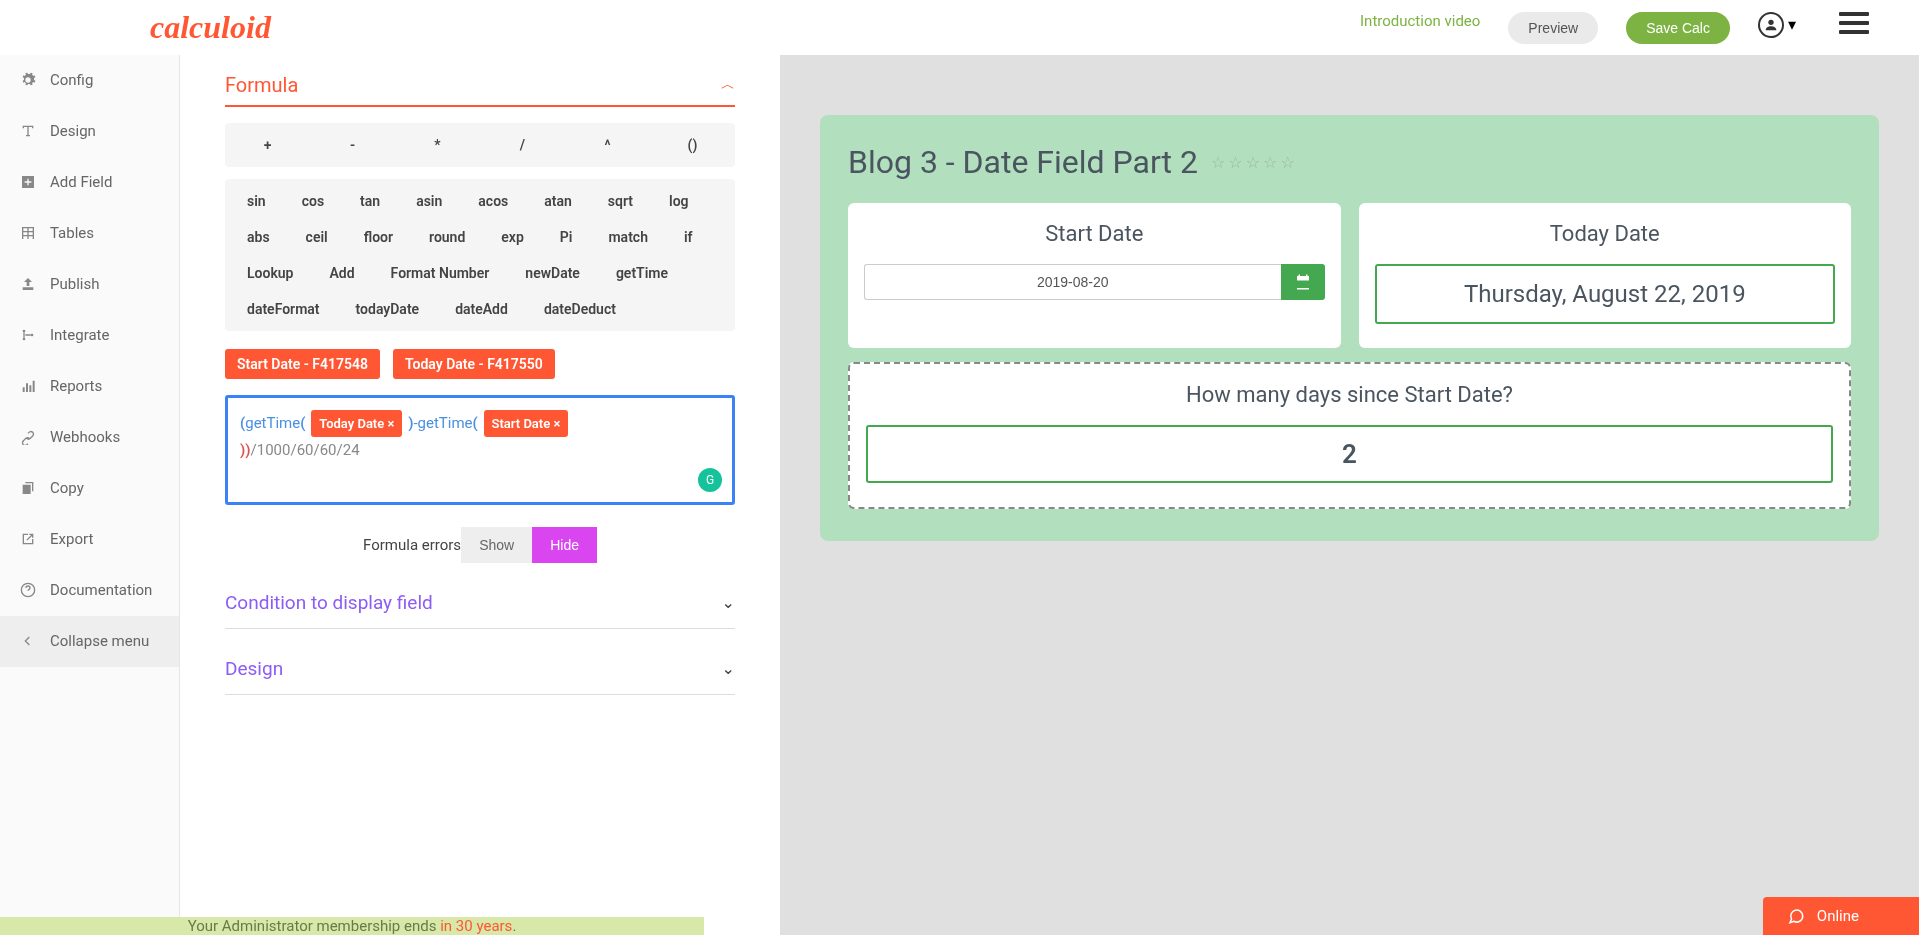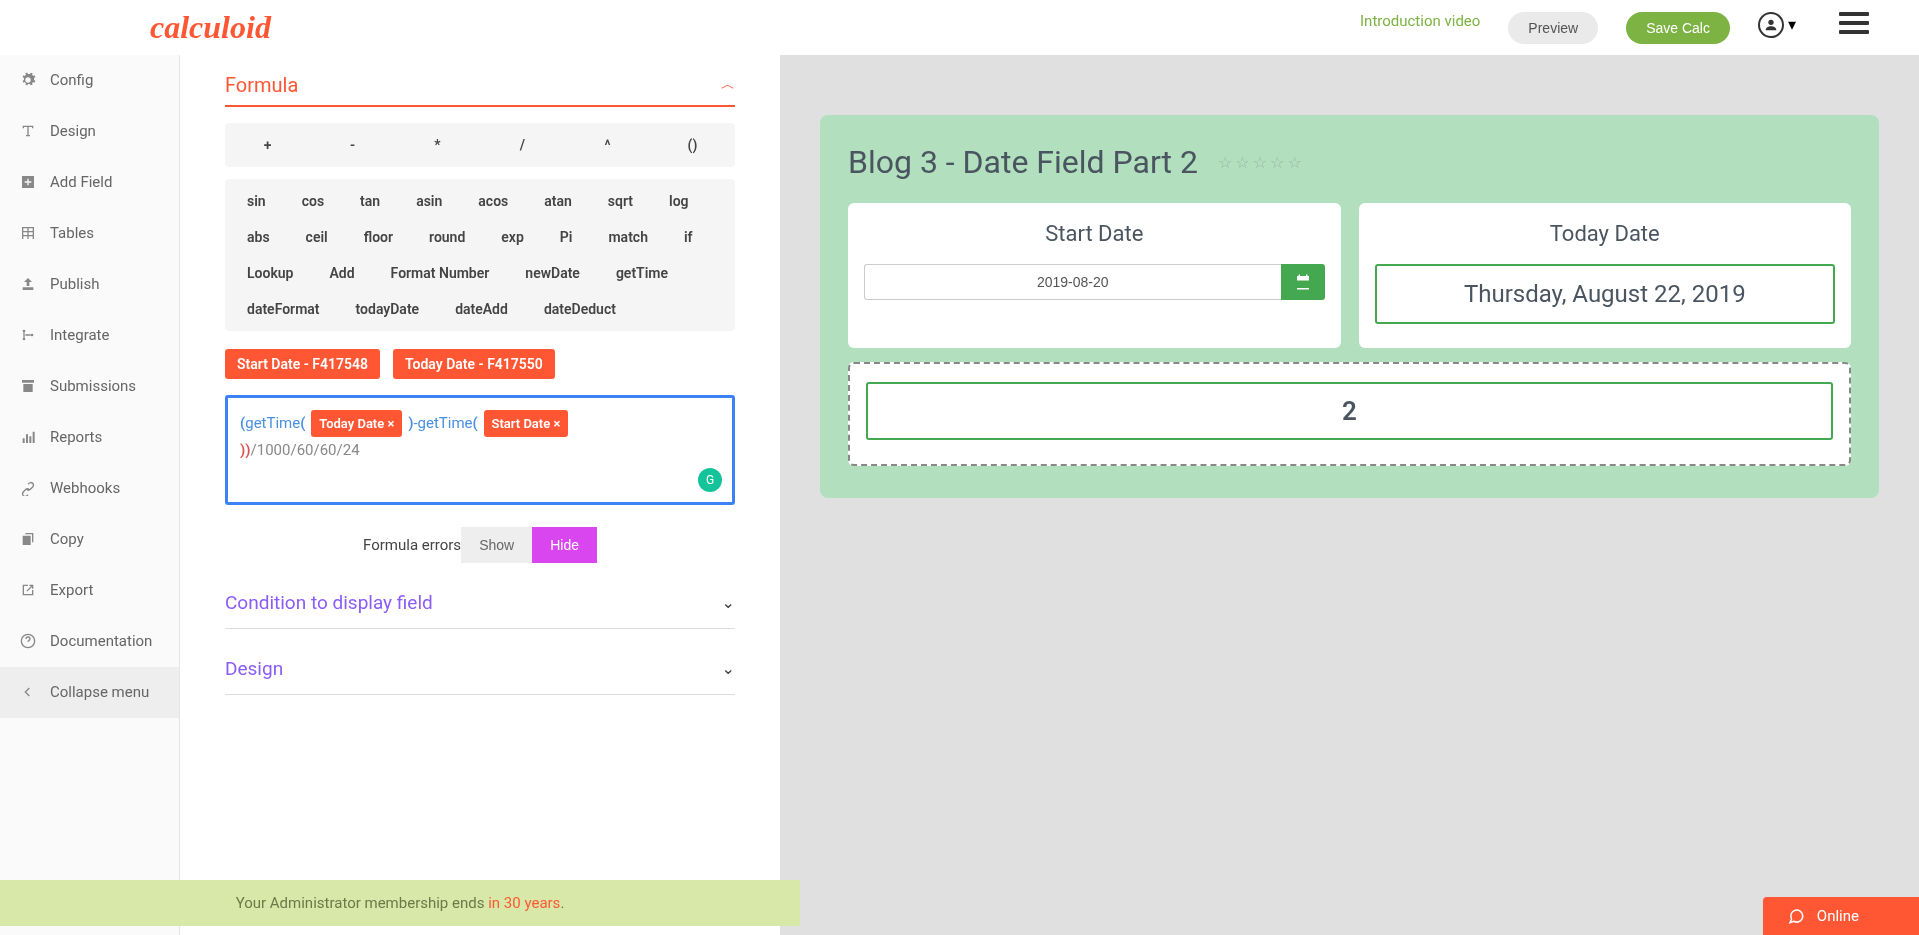--- a/index.html
+++ b/index.html
@@ -42,36 +42,36 @@
 .errors-label{font-size:15px;color:#444}
 .toggle-group{display:flex}
 .toggle-btn{padding:10px 18px;font-size:14px;cursor:pointer;border:none}
 .toggle-show{background:#eee;color:#666}
 .toggle-hide{background:#d946ef;color:#fff}
 .collapsed-section{display:flex;justify-content:space-between;align-items:center;padding:18px 0 14px;border-bottom:1px solid #ddd;cursor:pointer;margin-top:10px}
 .collapsed-title{font-size:19px;color:#8b5cf6}
 .chev-down{color:#444}
 .preview-area{flex:1;background:#e0e0e0;padding:60px 40px 0 40px;overflow-y:auto}
 .calc-card{background:#b2e0bf;border-radius:8px;padding:28px 28px 32px}
-.calc-title-row{display:flex;align-items:center;gap:20px;margin-bottom:22px}
+.calc-title-row{display:flex;align-items:center;gap:13px;margin-bottom:22px}
 .calc-title{font-size:32px;color:#4a5560;font-weight:400}
 .stars{display:flex;gap:3px}
 .star{color:#9ab5a3;font-size:16px}
 .fields-row{display:flex;gap:18px;margin-bottom:14px}
 .field-card{background:#fff;border-radius:6px;padding:18px 16px 24px;flex:1}
 .field-label{text-align:center;font-size:22px;color:#4a5560;margin-bottom:18px}
 .date-input-wrap{display:flex}
 .date-input{flex:1;border:1px solid #ccc;border-right:none;padding:9px;text-align:center;font-size:14px;color:#555;border-radius:3px 0 0 3px}
 .date-btn{background:#44a851;border:none;width:44px;display:flex;align-items:center;justify-content:center;border-radius:0 3px 3px 0;cursor:pointer}
 .date-btn svg{width:18px;height:18px;fill:#fff}
 .result-box{border:2px solid #44a851;border-radius:3px;padding:14px;text-align:center;font-size:24px;color:#4a5560}
 .result-card{background:#fff;border:2px dashed #888;border-radius:6px;padding:18px 16px 24px}
 .result-label{text-align:center;font-size:22px;color:#4a5560;margin-bottom:18px}
 .result-value-box{border:2px solid #44a851;border-radius:3px;padding:12px;text-align:center;font-size:26px;color:#4a5560;font-weight:600}
-.footer-bar{position:absolute;bottom:9px;left:0;width:800px;background:#d7e8a8;padding:14px;text-align:center;font-size:15px;color:#6a7a4a}
+.footer-bar{position:absolute;bottom:0;left:0;width:704px;background:#d7e8a8;padding:0;text-align:center;font-size:15px;color:#6a7a4a}
 .footer-bar .accent{color:#ff5733}
 .online-widget{position:absolute;bottom:0;right:0;background:#ff5733;color:#fff;padding:10px 60px 10px 24px;display:flex;align-items:center;gap:12px;font-size:15px;border-radius:4px 0 0 0}
 </style>
 </head>
 <body>
 
 <div class="header">
   <div class="logo">calculoid</div>
   <div class="header-right">
     <a class="intro-link">Introduction video</a>
@@ -127,26 +127,20 @@
         <span>Publish</span>
       </div>
     <div class="side-item">
         <svg class="side-icon" viewBox="0 0 24 24" fill="#888">
           <circle cx="6" cy="6" r="2"></circle>
           <circle cx="6" cy="18" r="2"></circle>
           <circle cx="18" cy="12" r="2"></circle>
           <path d="M6 8v8M8 12h8" stroke="#888" stroke-width="2" fill="none"></path>
         </svg>
         <span>Integrate</span>
-      </div>
-    <div class="side-item">
-        <svg class="side-icon" viewBox="0 0 24 24" fill="#888">
-          <path d="M3 3h18v4H3zm2 6h14v12H5zm4 3h6v2H9z"></path>
-        </svg>
-        <span>Submissions</span>
       </div>
     <div class="side-item">
         <svg class="side-icon" viewBox="0 0 24 24" fill="#888">
           <path d="M4 14h3v7H4zm5-6h3v13H9zm5 3h3v10h-3zm5-7h3v17h-3z"></path>
         </svg>
         <span>Reports</span>
       </div>
     <div class="side-item">
         <svg class="side-icon" viewBox="0 0 24 24" fill="#888">
           <path d="M10 14a4 4 0 005.6 0l3-3a4 4 0 10-5.6-5.6l-1 1m2 8a4 4 0 00-5.6 0l-3 3a4 4 0 105.6 5.6l1-1" stroke="#888" stroke-width="2" fill="none"></path>
@@ -281,20 +275,21 @@
                 </svg>
             </button>
           </div>
         </div>
         <div class="field-card">
           <div class="field-label">Today Date</div>
           <div class="result-box">Thursday, August 22, 2019</div>
         </div>
       </div>
       <div class="result-card">
+        <div class="result-label">How many days since Start Date?</div>
         <div class="result-value-box">2</div>
       </div>
     </div>
   </div>
 </div>
 
 <div class="footer-bar">
   <span>Your Administrator membership ends </span><span class="accent">in 30 years</span><span>.</span>
 </div>
 

